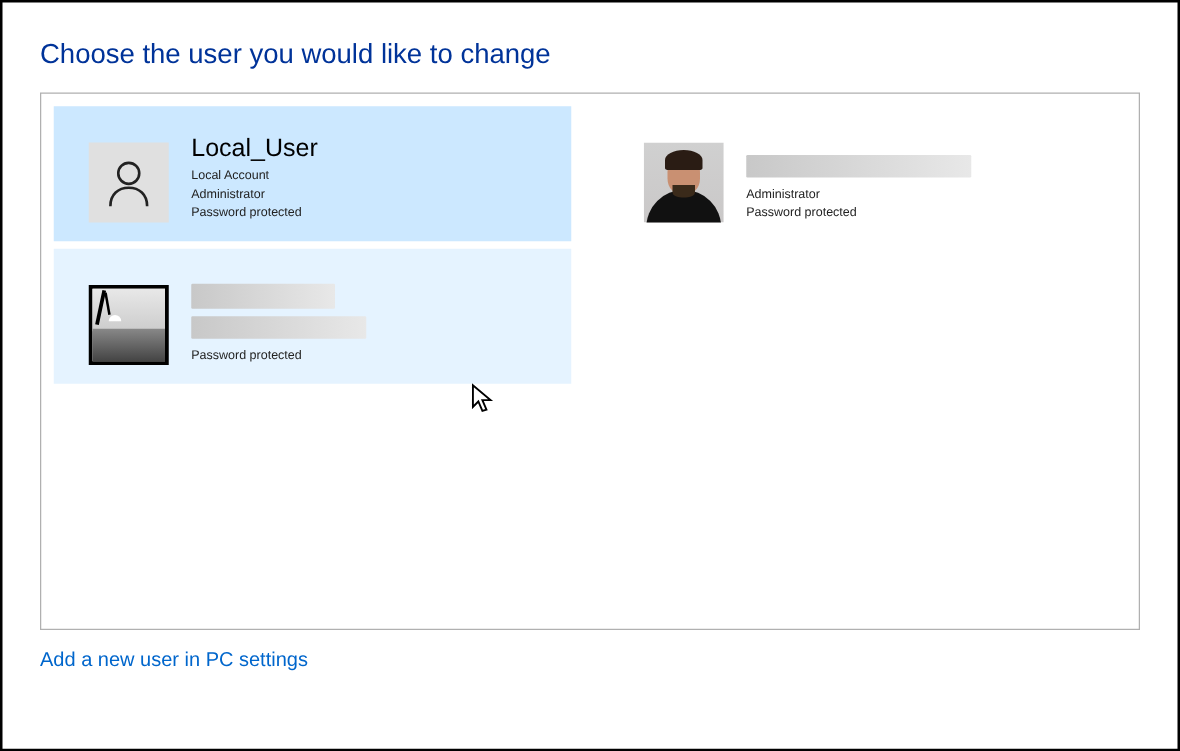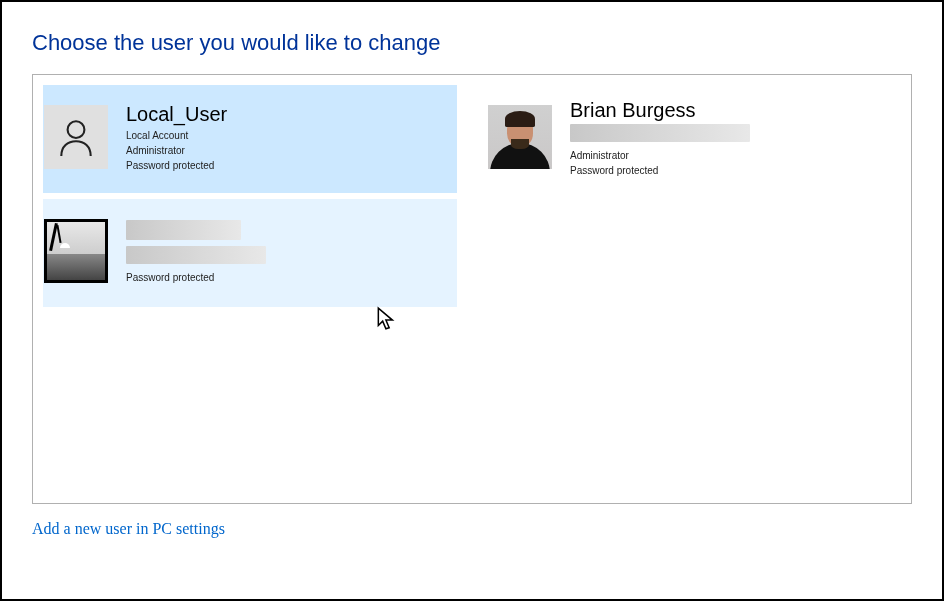--- a/index.html
+++ b/index.html
@@ -29,22 +29,22 @@
       padding: 10px;
       display: grid;
       grid-template-columns: 1fr 1fr;
       grid-auto-rows: min-content;
       column-gap: 30px;
       row-gap: 6px;
       align-content: start;
     }
     .user-card {
       display: flex;
-      align-items: center;
-      padding: 10px 12px 14px 0;
+      align-items: flex-end;
+      padding: 10px 12px 14px 27px;
       border: 1px solid transparent;
       cursor: pointer;
       min-height: 108px;
     }
     .user-card.selected {
       background: #cce8ff;
     }
     .user-card.hovered {
       background: #e5f3ff;
     }
@@ -188,21 +188,20 @@
     .redacted-line.w1 { width: 115px; height: 20px; }
     .redacted-line.w2 { width: 140px; }
     .redacted-line.w3 { width: 180px; }
     .footer-link {
       display: inline-block;
       margin-top: 16px;
       color: #0066cc;
       font-size: 16px;
       text-decoration: none;
       cursor: pointer;
-      font-family: Liberation Serif, serif;
     }
     .cursor {
       position: absolute;
       top: 304px;
       left: 374px;
       pointer-events: none;
     }
     .cursor svg {
       width: 22px;
       height: 26px;
@@ -234,21 +233,20 @@
 
   <div class="user-card">
     <div class="avatar photo-brian">
       <div class="bg"></div>
       <div class="body"></div>
       <div class="head"></div>
       <div class="hair"></div>
       <div class="beard"></div>
     </div>
     <div class="user-info">
-      <div class="user-name">Brian Burgess</div>
       <div class="redacted-line w3"></div>
       <div class="user-detail">Administrator</div>
       <div class="user-detail">Password protected</div>
     </div>
   </div>
 
   <div class="user-card hovered">
     <div class="avatar photo-bw">
       <div class="inner"></div>
       <div class="sky"></div>

